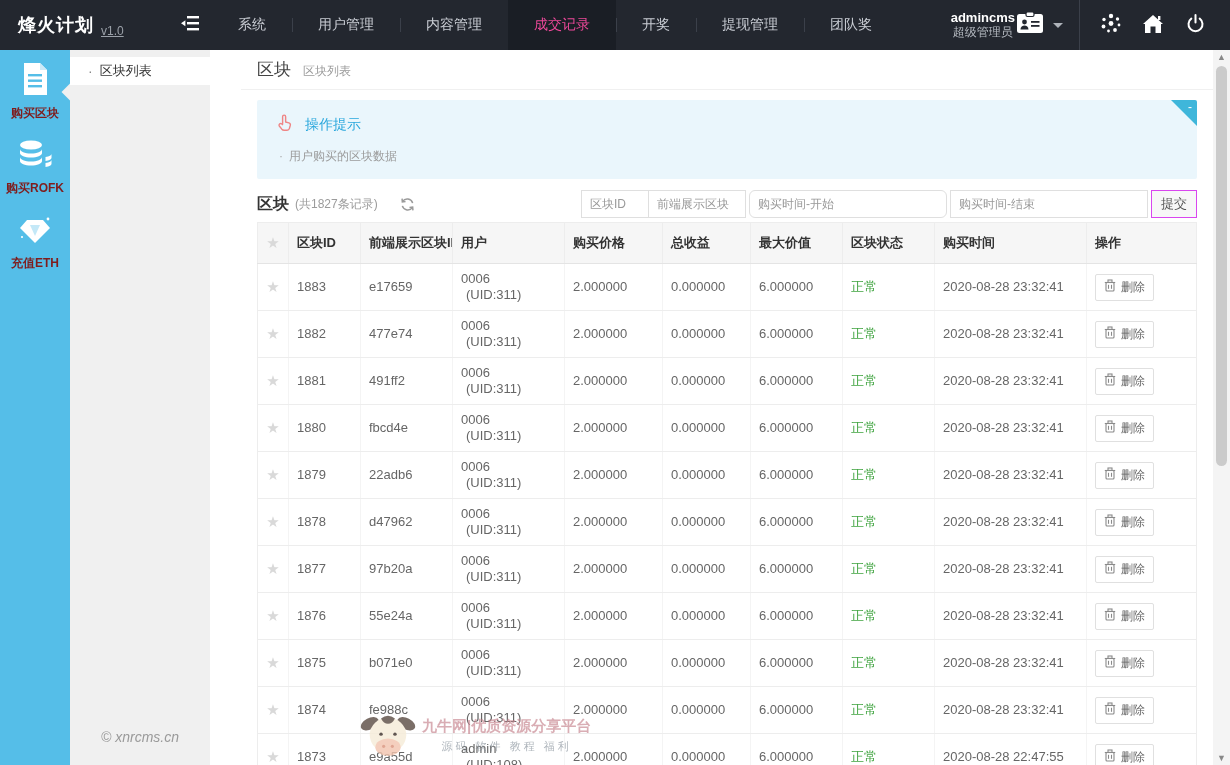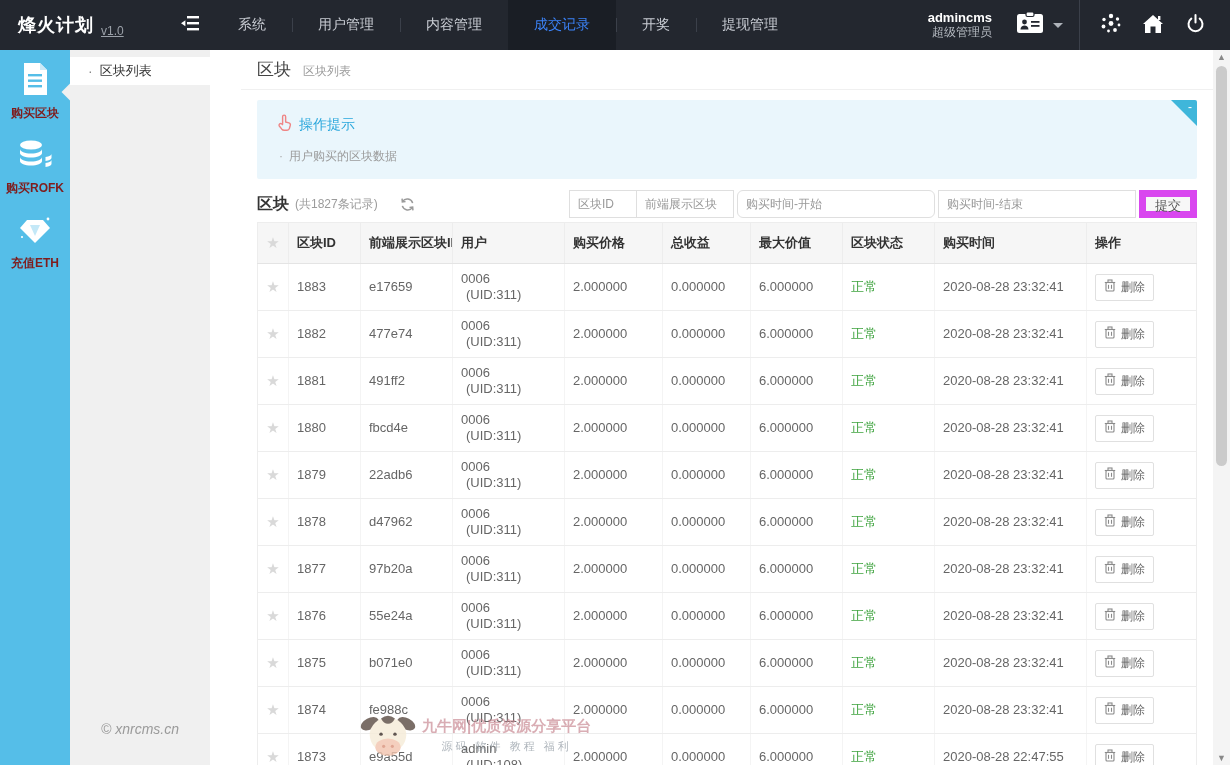--- a/index.html
+++ b/index.html
@@ -8,70 +8,70 @@
 
   
   .navbar { position:relative; height:50px; background:#23272F; display:flex; align-items:stretch; color:#C9CDD4; z-index:5; }
   .brand { width:168px; display:flex; align-items:center; padding-left:18px; }
   .brand-name { color:#fff; font-size:18px; font-weight:bold; letter-spacing:1px; }
   .brand-ver { color:#9AA0A8; font-size:12px; margin-left:7px; margin-top:12px;text-decoration:underline; }
   .collapse-btn { width:44px; display:flex; align-items:center; justify-content:center; cursor:pointer; }
   .nav-menu { display:flex; list-style:none; align-items:stretch; }
   .nav-item { position:relative; display:flex; align-items:center; padding:0 26px; font-size:14px; color:#C9CDD4; cursor:pointer; }
   .nav-item:not(:first-child)::before { content:''; position:absolute; left:0; top:18px; width:1px; height:14px; background:#3B404A; }
-  .nav-item.active { background:#1A1E25; color:#3b82f6;font-family:Liberation Mono, monospace; }
+  .nav-item.active { background:#1A1E25; color:#ec4899;font-family:Liberation Mono, monospace; }
   .nav-item.active::before { display:none; }
   .nav-right { margin-left:auto; display:flex; align-items:center; padding-right:14px; }
   .user-block { display:flex; align-items:center; cursor:pointer; }
-  .user-names { text-align:right; line-height:15px; margin-right:23px; }
+  .user-names { text-align:center; line-height:15px; margin-right:0; }
   .user-name { display:block; color:#fff; font-size:13px; font-weight:bold; }
   .user-role { display:block; color:#B6BBC2; font-size:12px; }
   .caret { width:0; height:0; border-left:5px solid transparent; border-right:5px solid transparent; border-top:5px solid #AEB3BA; margin-left:8px; }
   .nav-divider { width:1px; height:50px; background:#3B404A; margin:0 10px 0 16px; }
   .nav-icon-btn { width:42px; height:50px; display:flex; align-items:center; justify-content:center; cursor:pointer; }
 
   
   .layout { display:flex; height:715px; position:relative; }
 
   .sidebar-blue { width:70px; background:#55BEE8; display:flex; flex-direction:column; padding-top:4px; }
   .side-item { position:relative; height:76px; display:flex; flex-direction:column; align-items:center; justify-content:center; gap:5px; color:#7f1d1d; cursor:pointer; }
   .side-item .side-label { font-size:12px; font-weight:bold; }
   .side-item.active::after { content:''; position:absolute; right:-6px; top:50%; margin-top:-6px; width:12px; height:12px; background:#F0F0F0; transform:rotate(45deg); }
 
   .sidebar-gray { width:140px; background:#F0F0F0; position:relative; padding-top:7px; }
   .submenu-item { height:28px; display:flex; align-items:center; background:#fff; padding-left:18px; font-size:13px; color:#333; cursor:pointer; }
   .submenu-item .bullet { color:#888; margin-right:7px; font-size:14px; }
-  .side-footer { position:absolute; bottom:28px; width:100%; text-align:center; color:#9A9A9A; font-size:14px; font-style:italic; }
+  .side-footer { position:absolute; bottom:20px; width:100%; text-align:center; color:#9A9A9A; font-size:14px; font-style:italic; }
 
   
   .content { flex:1; background:#fff; position:relative; padding-right:17px; overflow:hidden;margin-left:31px; }
   .breadcrumb { height:40px; display:flex; align-items:center; padding-left:16px; border-bottom:1px solid #F0F0F0; }
   .bc-title { font-size:17px; color:#444; }
   .bc-sub { font-size:12px; color:#9B9B9B; margin-left:12px; margin-top:3px; }
 
   .notice { position:relative; margin:10px 16px 10px 16px; background:#EAF6FC; border-radius:2px; padding:13px 18px 14px 18px; overflow:hidden; }
-  .notice-title-row { display:flex; align-items:center; gap:5px; }
+  .notice-title-row { display:flex; align-items:center; gap:11px; }
   .notice-title { color:#2AA7DC; font-size:14px; }
   .notice-line { margin-top:11px; font-size:12px; color:#9B9B9B; padding-left:4px; }
   .notice-line .bullet { margin-right:6px; color:#AAA; }
   .notice-corner { position:absolute; top:0; right:0; width:0; height:0; border-top:26px solid #3FB6DA; border-left:26px solid transparent; cursor:pointer; }
   .notice-corner-minus { position:absolute; top:1px; right:5px; color:#fff; font-size:12px; line-height:12px; cursor:pointer; }
 
   .toolbar { margin:0 16px; height:30px; display:flex; align-items:center; }
   .tb-title { font-size:16px; font-weight:bold; color:#333; }
   .tb-count { font-size:12px; color:#9B9B9B; margin-left:6px; }
   .tb-refresh { margin-left:22px; cursor:pointer; display:flex; align-items:center; }
   .tb-filters { margin-left:auto; display:flex; align-items:center; }
   .tb-filters input { height:28px; border:1px solid #DFDFDF; padding:0 8px; font-size:12px; color:#555; margin-left:3px; outline:none; }
   .tb-filters input::placeholder { color:#999; }
   .f-id { width:68px; }
   .f-display { width:97px; margin-left:0 !important; border-left:none !important; }
   .f-start { width:198px;border-radius:6px; }
   .f-end { width:198px; }
-  .submit-btn { height:28px; margin-left:3px; padding:0 9px; background:#F7F7F7; border:7px solid #d946ef; font-size:13px; color:#555; cursor:pointer; }
+  .submit-btn { height:28px; margin-left:3px; padding:0 9px; background:#F7F7F7; border:1px solid #d946ef; font-size:13px; color:#555; cursor:pointer; }
 
   .table-wrap { margin:3px 16px 0 16px; }
   table { width:100%; border-collapse:collapse; table-layout:fixed; border:1px solid #EDEDED; }
   th { background:#F6F6F6; font-size:13px; color:#333; text-align:left; padding:11px 8px; border-bottom:1px solid #E4E4E4; border-right:1px solid #EDEDED; font-weight:bold; white-space:nowrap; overflow:hidden; }
   td { font-size:13px; color:#666; padding:7px 8px; border-bottom:1px solid #EDEDED; border-right:1px solid #F4F4F4; vertical-align:middle; line-height:16px; }
   th:last-child, td:last-child { border-right:none; }
   col.c-star{width:31px;} col.c-id{width:72px;} col.c-display{width:92px;} col.c-user{width:112px;}
   col.c-price{width:98px;} col.c-profit{width:88px;} col.c-max{width:92px;} col.c-status{width:92px;}
   col.c-time{width:152px;} col.c-act{width:auto;}
   .star { color:#D9D9D9; font-size:15px; cursor:pointer; }
@@ -114,20 +114,21 @@
         </svg>
     </span>
   </div>
   <ul class="nav-menu">
       <li class="nav-item">系统</li>
       <li class="nav-item">用户管理</li>
       <li class="nav-item">内容管理</li>
       <li class="nav-item active">成交记录</li>
       <li class="nav-item">开奖</li>
       <li class="nav-item">提现管理</li>
+      <li class="nav-item">团队奖</li>
     </ul>
   <div class="nav-right">
     <div class="user-block">
       <span class="user-names">
         <span class="user-name">admincms</span>
         <span class="user-role">超级管理员</span>
       </span>
       <span>
         <svg width="30" height="26" viewBox="0 0 30 26">
             <rect x="2" y="4" width="26" height="19" rx="2.5" fill="#fff"></rect>

